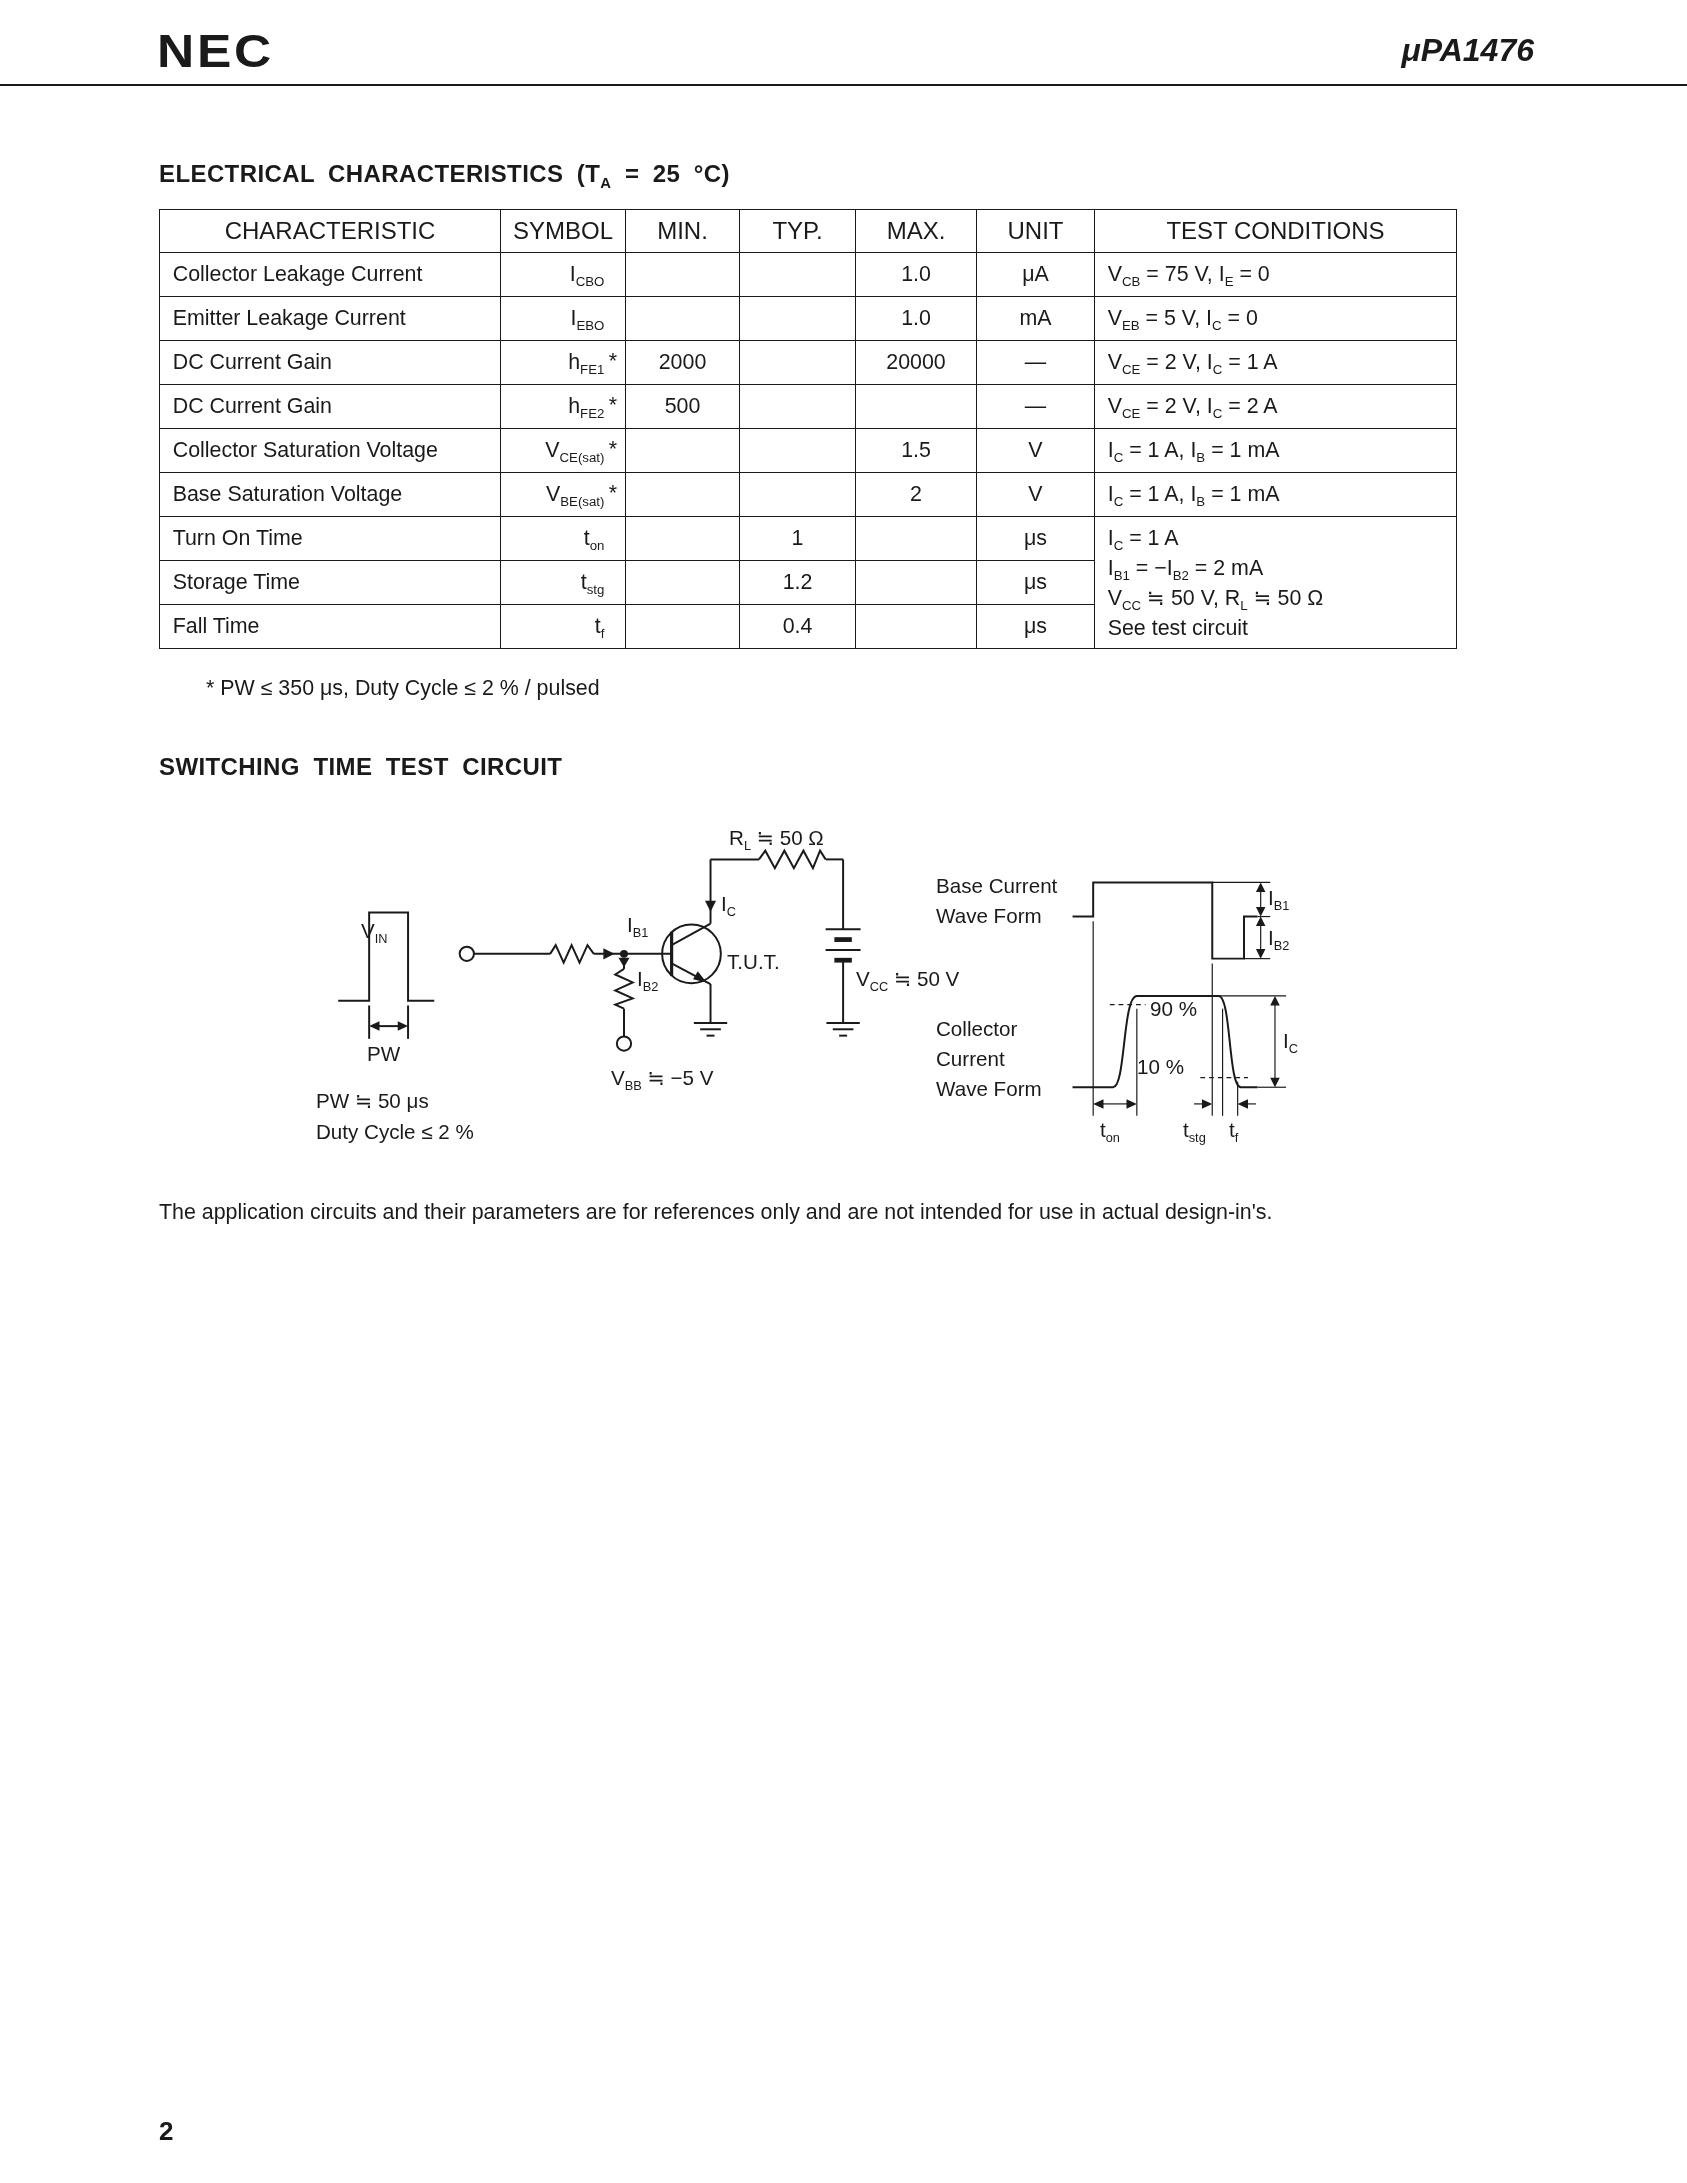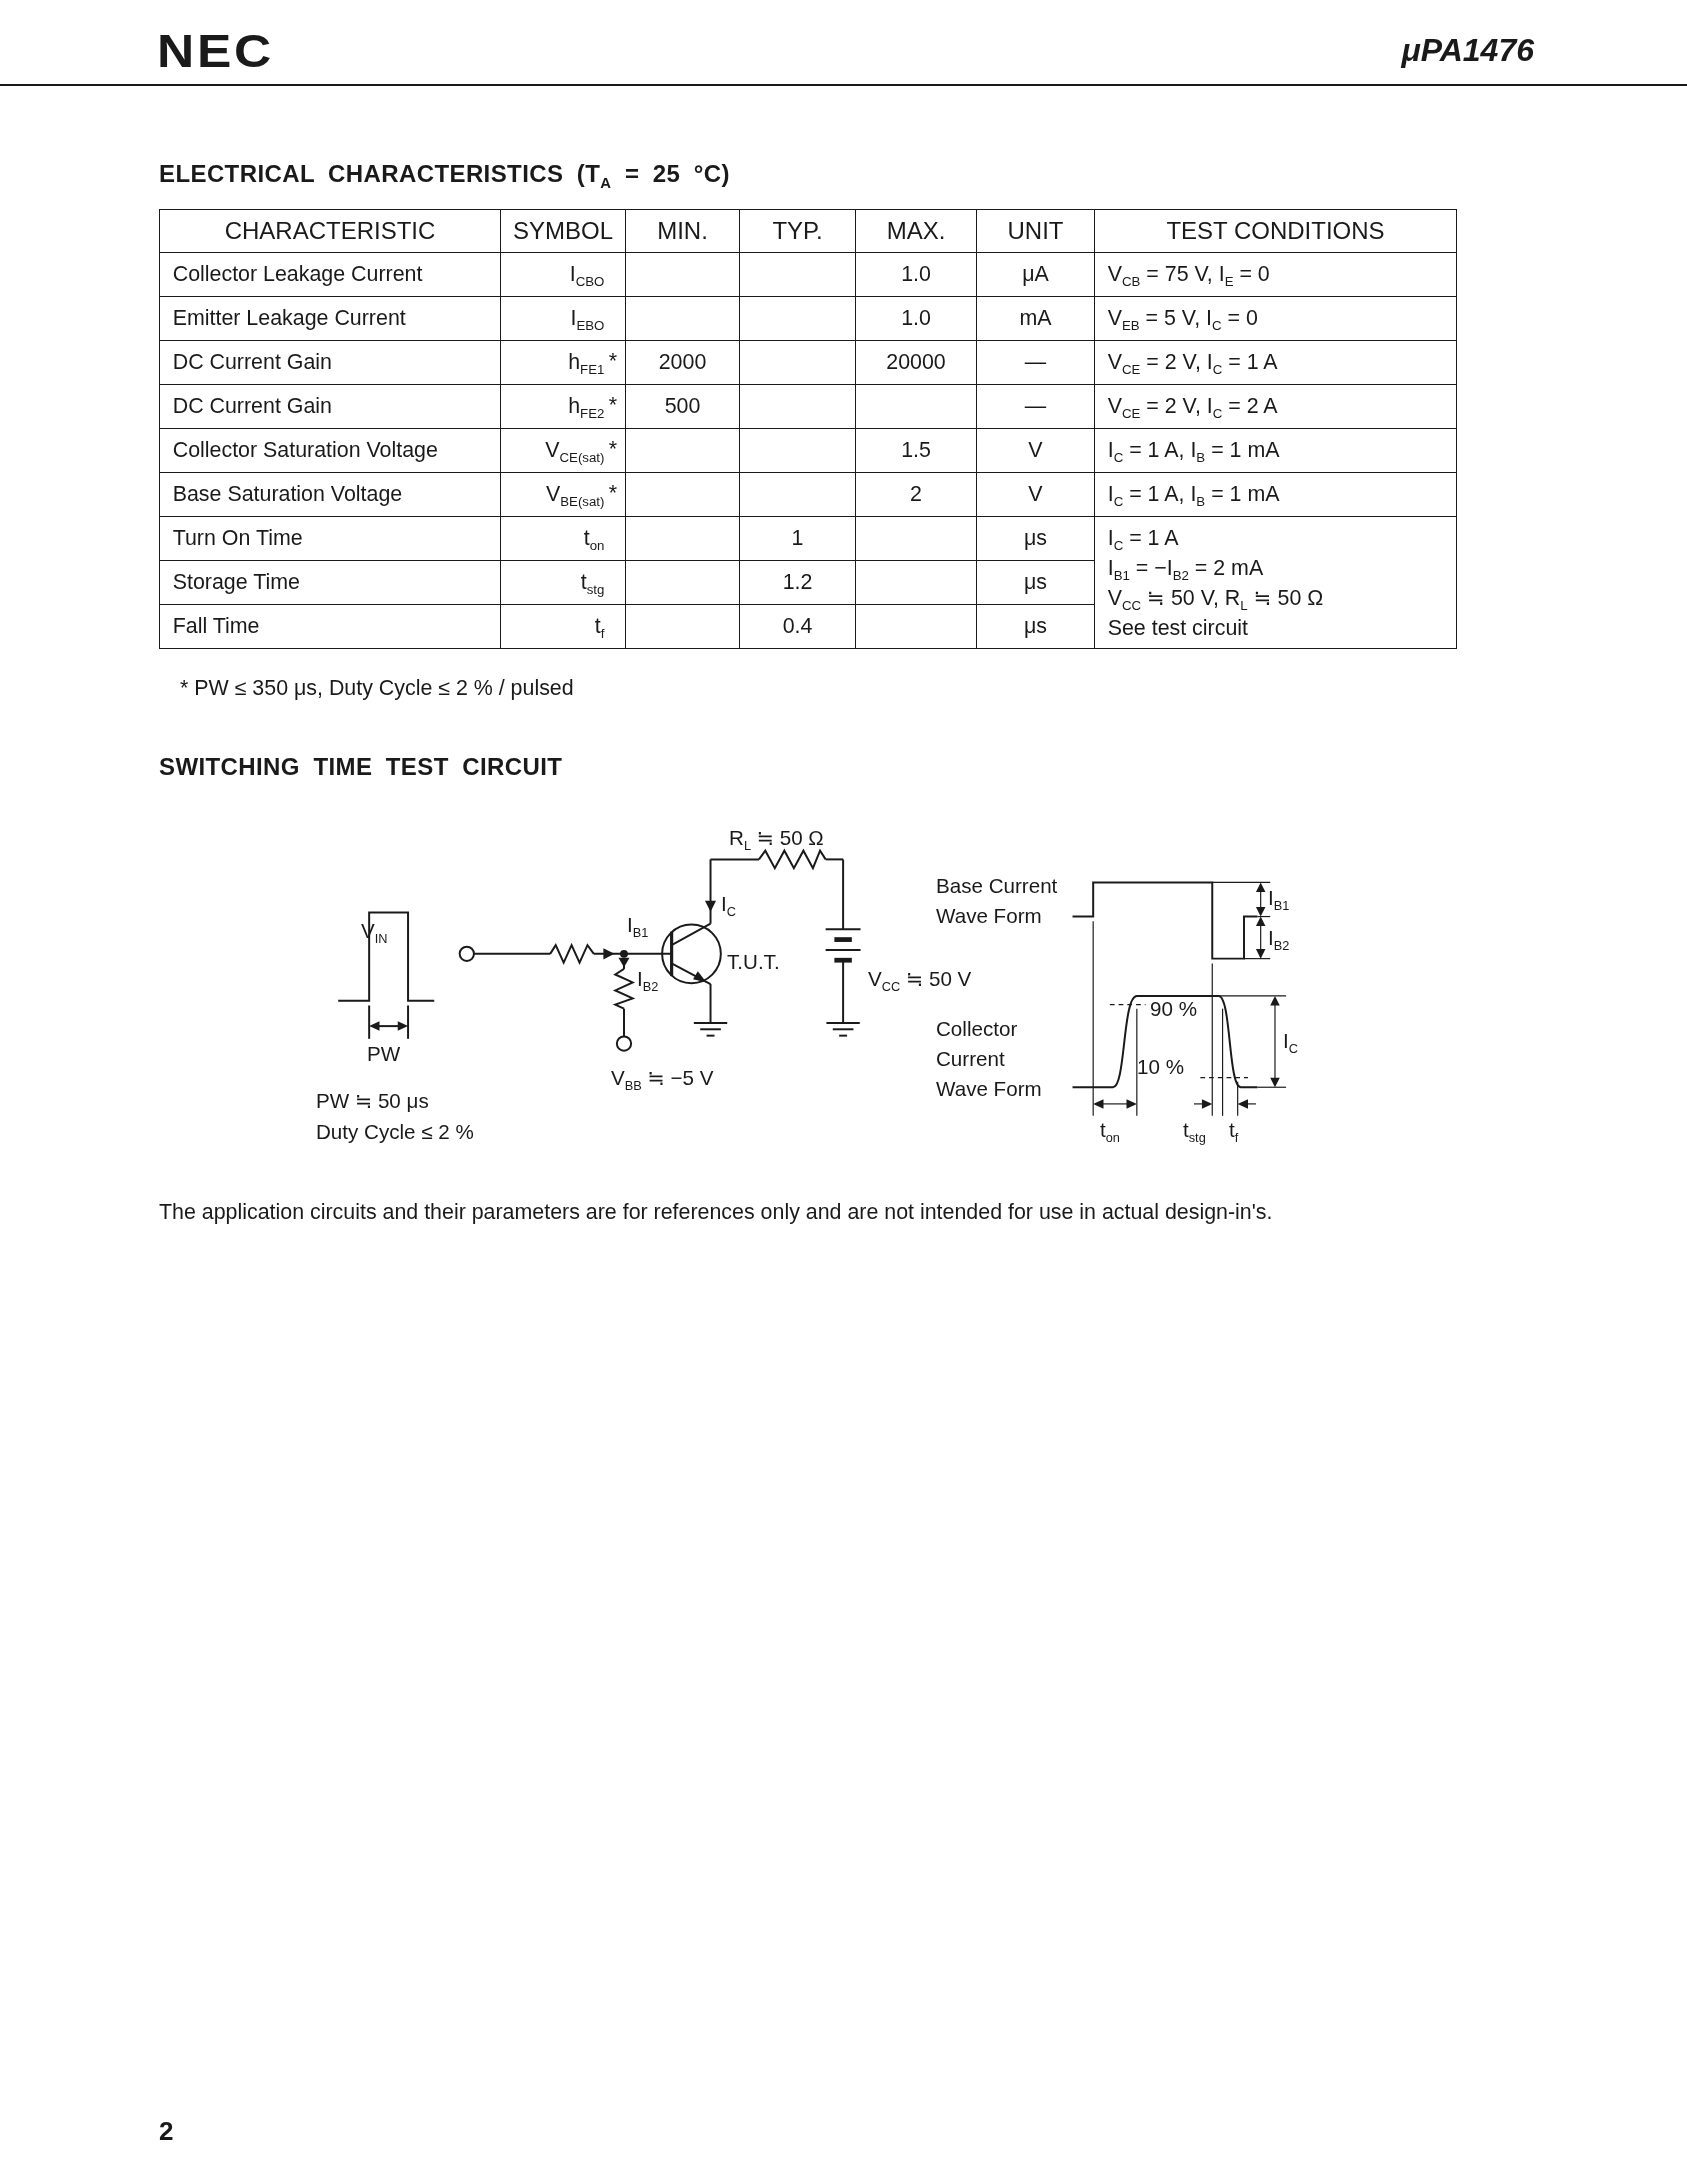--- a/index.html
+++ b/index.html
@@ -38,21 +38,21 @@
   }
   .spec-table th { font-weight:normal; font-size:24px; text-align:center; height:43px; }
   .spec-table td { height:44px; }
   .c-char { text-align:left; padding:0 12.7px; }
   .c-sym  { text-align:right; padding:0 20.6px 0 12.7px; position:relative; }
   .c-num  { text-align:center; padding:0 3.2px; }
   .c-cond { text-align:left; padding:0 12.7px; }
   .star { position:absolute; right:8px; top:8px; font-size:21.4px; }
   .cond-merged { padding:5.6px 12.7px; line-height:30px; vertical-align:middle; }
 
-  .footnote { position:absolute; left:180px; top:676px; font-size:21.4px; }
+  .footnote { position:absolute; left:206px; top:676px; font-size:21.4px; }
 
   .circuit { position:absolute; left:0; top:810px; width:1687px; height:383px; }
   .circuit svg { position:absolute; left:0; top:0; }
   .cl { position:absolute; font-size:20.6px; white-space:nowrap; }
   .cl2 { line-height:30px;margin-top:15px; }
 
   .disclaimer { position:absolute; left:159px; top:1200px; font-size:21.4px; }
   .page-num { position:absolute; left:159px; top:2116px; font-size:26px; font-weight:bold; }
 </style>
 </head>
@@ -272,21 +272,21 @@
 
   <div class="cl" style="left:361px; top:73px;margin-top:36px;">V<sub>IN</sub></div>
   <div class="cl" style="left:367px; top:232px; width:44px; ">PW</div>
   <div class="cl" style="left:316px; top:279px;">PW ≒ 50 μs</div>
   <div class="cl" style="left:316px; top:310px;">Duty Cycle ≤ 2 %</div>
   <div class="cl" style="left:627px; top:103px;">I<sub>B1</sub></div>
   <div class="cl" style="left:637px; top:157px;">I<sub>B2</sub></div>
   <div class="cl" style="left:721px; top:82px;">I<sub>C</sub></div>
   <div class="cl" style="left:727px; top:140px;">T.U.T.</div>
   <div class="cl" style="left:729px; top:16px;">R<sub>L</sub> ≒ 50 Ω</div>
-  <div class="cl" style="left:856px; top:157px;margin-left:12px;">V<sub>CC</sub> ≒ 50 V</div>
+  <div class="cl" style="left:856px; top:157px;">V<sub>CC</sub> ≒ 50 V</div>
   <div class="cl" style="left:611px; top:256px;">V<sub>BB</sub> ≒ −5 V</div>
 
   <div class="cl cl2" style="left:936px; top:46px;">
     <div>Base Current</div>
     <div>Wave Form</div>
   </div>
   <div class="cl cl2" style="left:936px; top:189px;">
     <div>Collector</div>
     <div>Current</div>
     <div>Wave Form</div>

